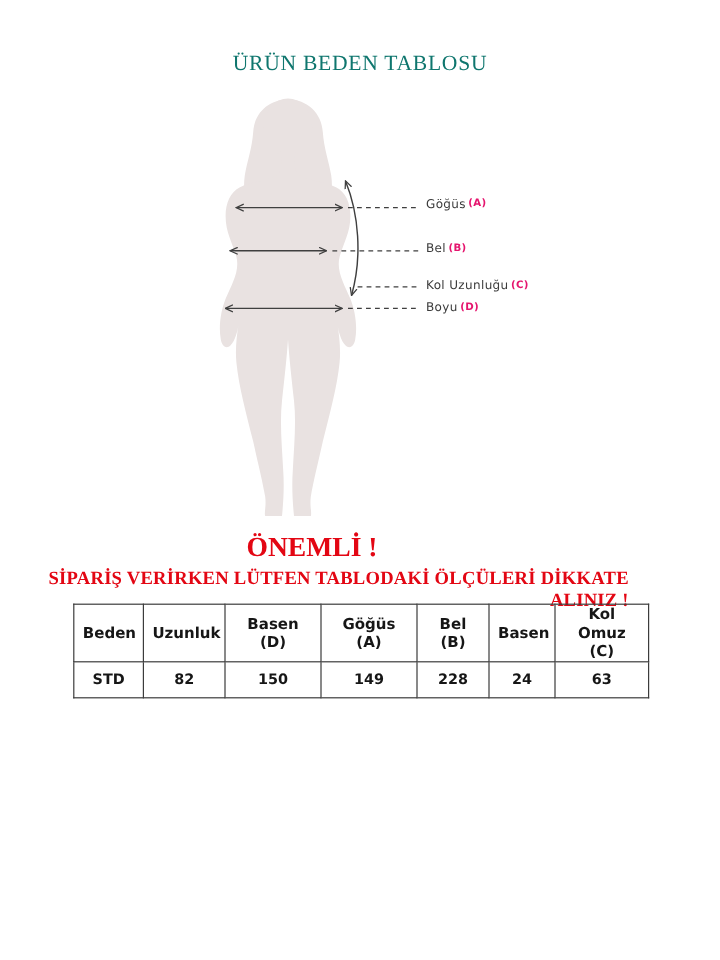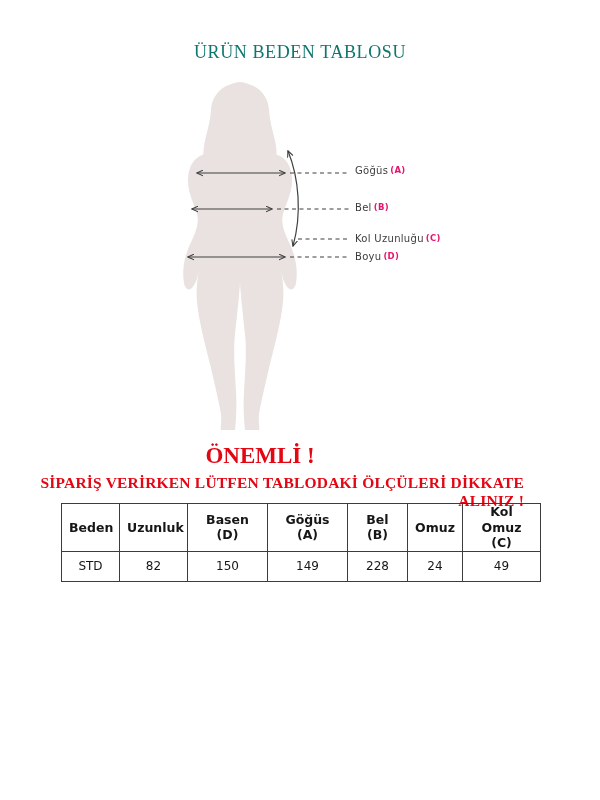--- a/index.html
+++ b/index.html
@@ -37,21 +37,21 @@
     border-collapse:collapse;table-layout:fixed;
   }
   .size-table th,.size-table td{
     border:1px solid #3c3c3c;text-align:center;vertical-align:middle;
     color:#161616;
   }
   .size-table th{
     font-size:12.5px;font-weight:700;height:43px;padding:0 7px;line-height:1.25;
   }
   .size-table td{
-    font-size:12px;font-weight:400;height:29px;padding:0 4px;
+    font-size:12px;font-weight:700;height:29px;padding:0 4px;
   }
 </style>
 </head>
 <body>
 
 <div class="page-title">ÜRÜN BEDEN TABLOSU</div>
 
 <div class="diagram">
   <svg width="600" height="360" viewBox="0 80 600 360">
     <defs>
@@ -140,28 +140,28 @@
       <col style="width:55px">
     <col style="width:78px">
   </colgroup>
   <thead>
     <tr>
       <th>Beden</th>
       <th>Uzunluk</th>
       <th>Basen (D)</th>
       <th>Göğüs (A)</th>
       <th>Bel (B)</th>
-      <th>Omuz</th>
+      <th>Basen</th>
       <th>Kol Omuz (C)</th>
     </tr>
   </thead>
   <tbody>
     <tr>
       <td>STD</td>
       <td>82</td>
       <td>150</td>
       <td>149</td>
       <td>228</td>
       <td>24</td>
-      <td>49</td>
+      <td>63</td>
     </tr>
   </tbody>
 </table>
 
 </body></html>

